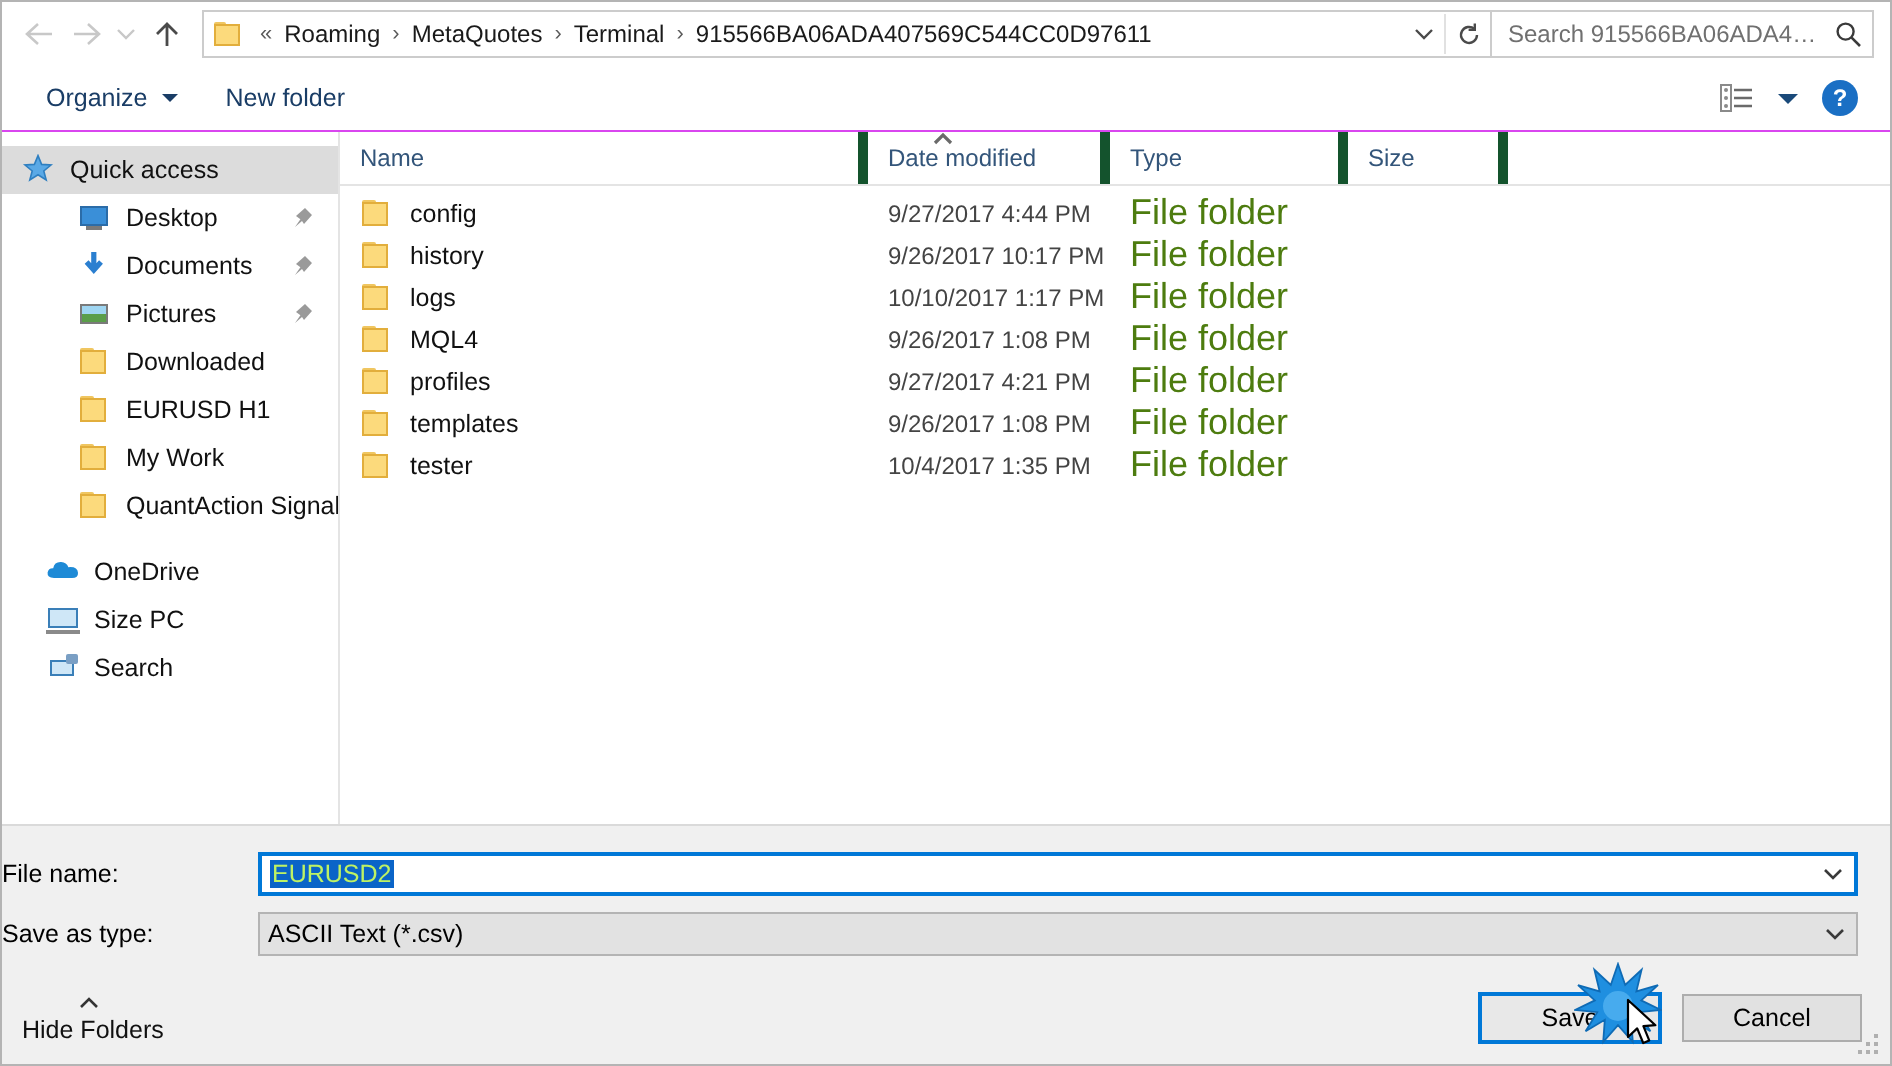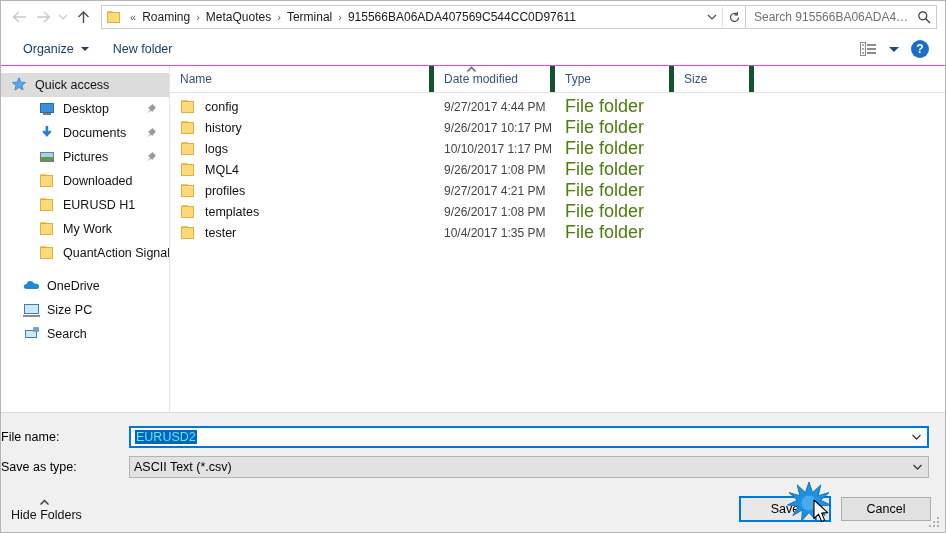--- a/index.html
+++ b/index.html
@@ -400,21 +400,21 @@
     background: #e2e2e2;
   }
   .combo-val {
     flex: 1 1 auto;
     font-size: 12.5px;
     padding-left: 4px;
     overflow: hidden; white-space: nowrap;
   }
   .sel-text {
     background: #0a64c8;
-    color: #5eead4;
+    color: #bef264;
     padding: 1px 1px;
   }
   .combo-caret {
     width: 22px; flex: none;
     display: flex; align-items: center; justify-content: center;
     color: #3a3a3a;
   }
 
   
   .bottombar {

